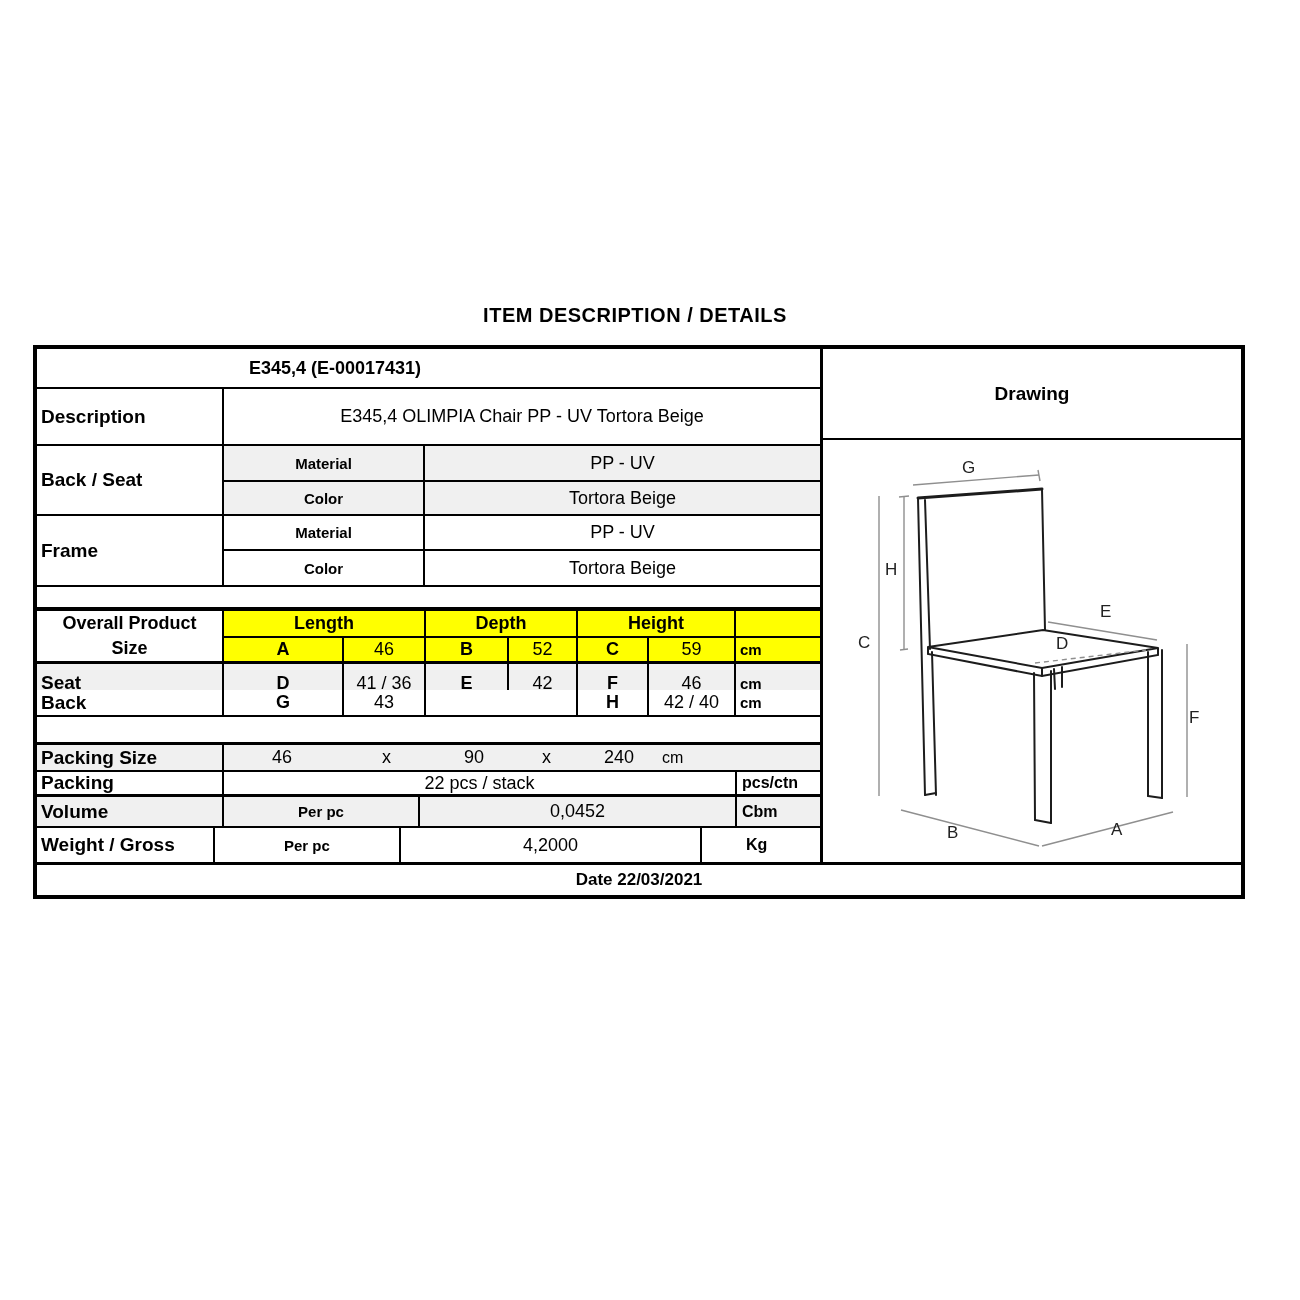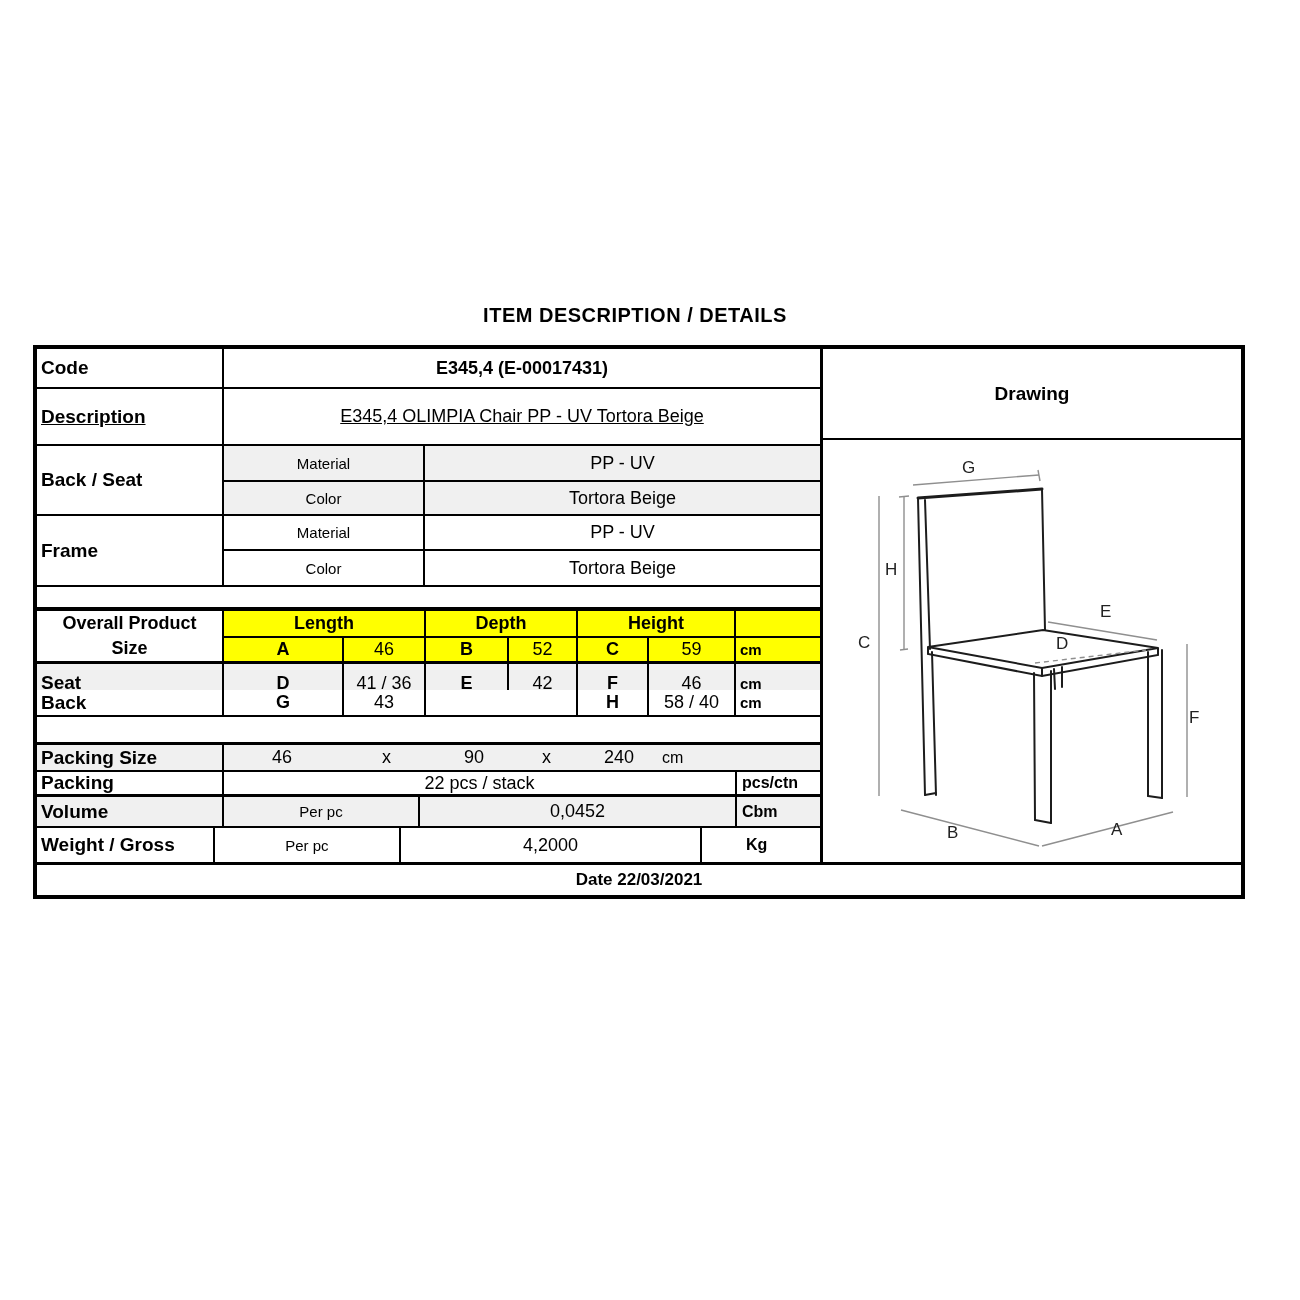--- a/index.html
+++ b/index.html
@@ -9,21 +9,21 @@
          font-size:20px;font-weight:bold;letter-spacing:.5px;}
   .sheet{position:absolute;left:33px;top:345px;width:1204px;height:546px;
          border:4px solid #000;background:#fff;}
   .row{position:absolute;display:flex;box-sizing:border-box;
        border-bottom:2px solid #000;background:#fff;align-items:stretch;}
   .bb3{border-bottom-width:3px;} .bb4{border-bottom-width:4px;} .bb0{border-bottom:none;}
   .c{box-sizing:border-box;border-right:2px solid #000;display:flex;
      align-items:center;justify-content:center;overflow:hidden;white-space:nowrap;}
   .c:last-child{border-right:none;}
   .lab{justify-content:flex-start;padding-left:4px;font-weight:bold;font-size:19px;}
-  .sm{font-size:15px;font-weight:normal;}
+  .sm{font-size:15px;font-weight:bold;}
   .val{font-size:18px;}
   .bold{font-weight:bold;}
   .unit{justify-content:flex-start;padding-left:5px;font-size:16px;font-weight:bold;}
   .cmu{justify-content:flex-start;padding-left:4px;font-size:15px;font-weight:bold;}
   .shade{background:#f0f0f0;} .yellow{background:#ffff00;}
   .span-cell{position:absolute;box-sizing:border-box;border-right:2px solid #000;
              border-bottom:2px solid #000;display:flex;align-items:center;background:#fff;}
   .mergedYellow{flex-direction:column;justify-content:center;font-weight:bold;font-size:18px;
                 line-height:25px;align-items:center;}
   .drawing-section{position:absolute;left:783px;top:0;width:421px;height:513px;
@@ -41,25 +41,24 @@
 </head>
 <body>
 
 <div class="page">
 
   <div class="title">ITEM DESCRIPTION / DETAILS</div>
 
   <div class="sheet">
 
     <div class="row" style="left:0;top:0;width:783px;height:40px;">
-      <div class="c lab" style="width:187px;">Code</div>
       <div class="c val bold" style="width:596px;">E345,4 (E-00017431)</div>
     </div>
 
-    <div class="row" style="left:0;top:40px;width:783px;height:57px;text-decoration:underline;">
+    <div class="row" style="left:0;top:40px;width:783px;height:57px;">
       <div class="c lab" style="width:187px;">Description</div>
       <div class="c val" style="width:596px;">E345,4 OLIMPIA Chair PP - UV Tortora Beige</div>
     </div>
 
     <div class="span-cell shade lab" style="left:0;top:97px;width:187px;height:70px;">Back / Seat</div>
     <div class="row shade" style="left:187px;top:97px;width:596px;height:36px;">
       <div class="c sm shade" style="width:201px;">Material</div>
       <div class="c val shade" style="width:395px;">PP - UV</div>
     </div>
     <div class="row shade" style="left:187px;top:133px;width:596px;height:34px;">
@@ -111,21 +110,21 @@
       <div class="c val shade" style="width:87px;">46</div>
       <div class="c cmu shade" style="width:84px;">cm</div>
     </div>
 
     <div class="row" style="left:0;top:341px;width:783px;height:27px;">
       <div class="c lab" style="width:187px;">Back</div>
       <div class="c bold val" style="width:120px;">G</div>
       <div class="c val" style="width:82px;">43</div>
       <div class="c" style="width:152px;"></div>
       <div class="c bold val" style="width:71px;">H</div>
-      <div class="c val" style="width:87px;">58 / 40</div>
+      <div class="c val" style="width:87px;">42 / 40</div>
       <div class="c cmu" style="width:84px;">cm</div>
     </div>
 
     <div class="row bb3" style="left:0;top:368px;width:783px;height:28px;"></div>
 
     <div class="row shade" style="left:0;top:396px;width:783px;height:27px;">
       <div class="c lab shade" style="width:187px;">Packing Size</div>
       <div class="c shade" style="width:596px;position:relative;justify-content:flex-start;">
         <span class="ps-item" style="left:48px;">46</span>
         <span class="ps-item" style="left:158px;">x</span>

